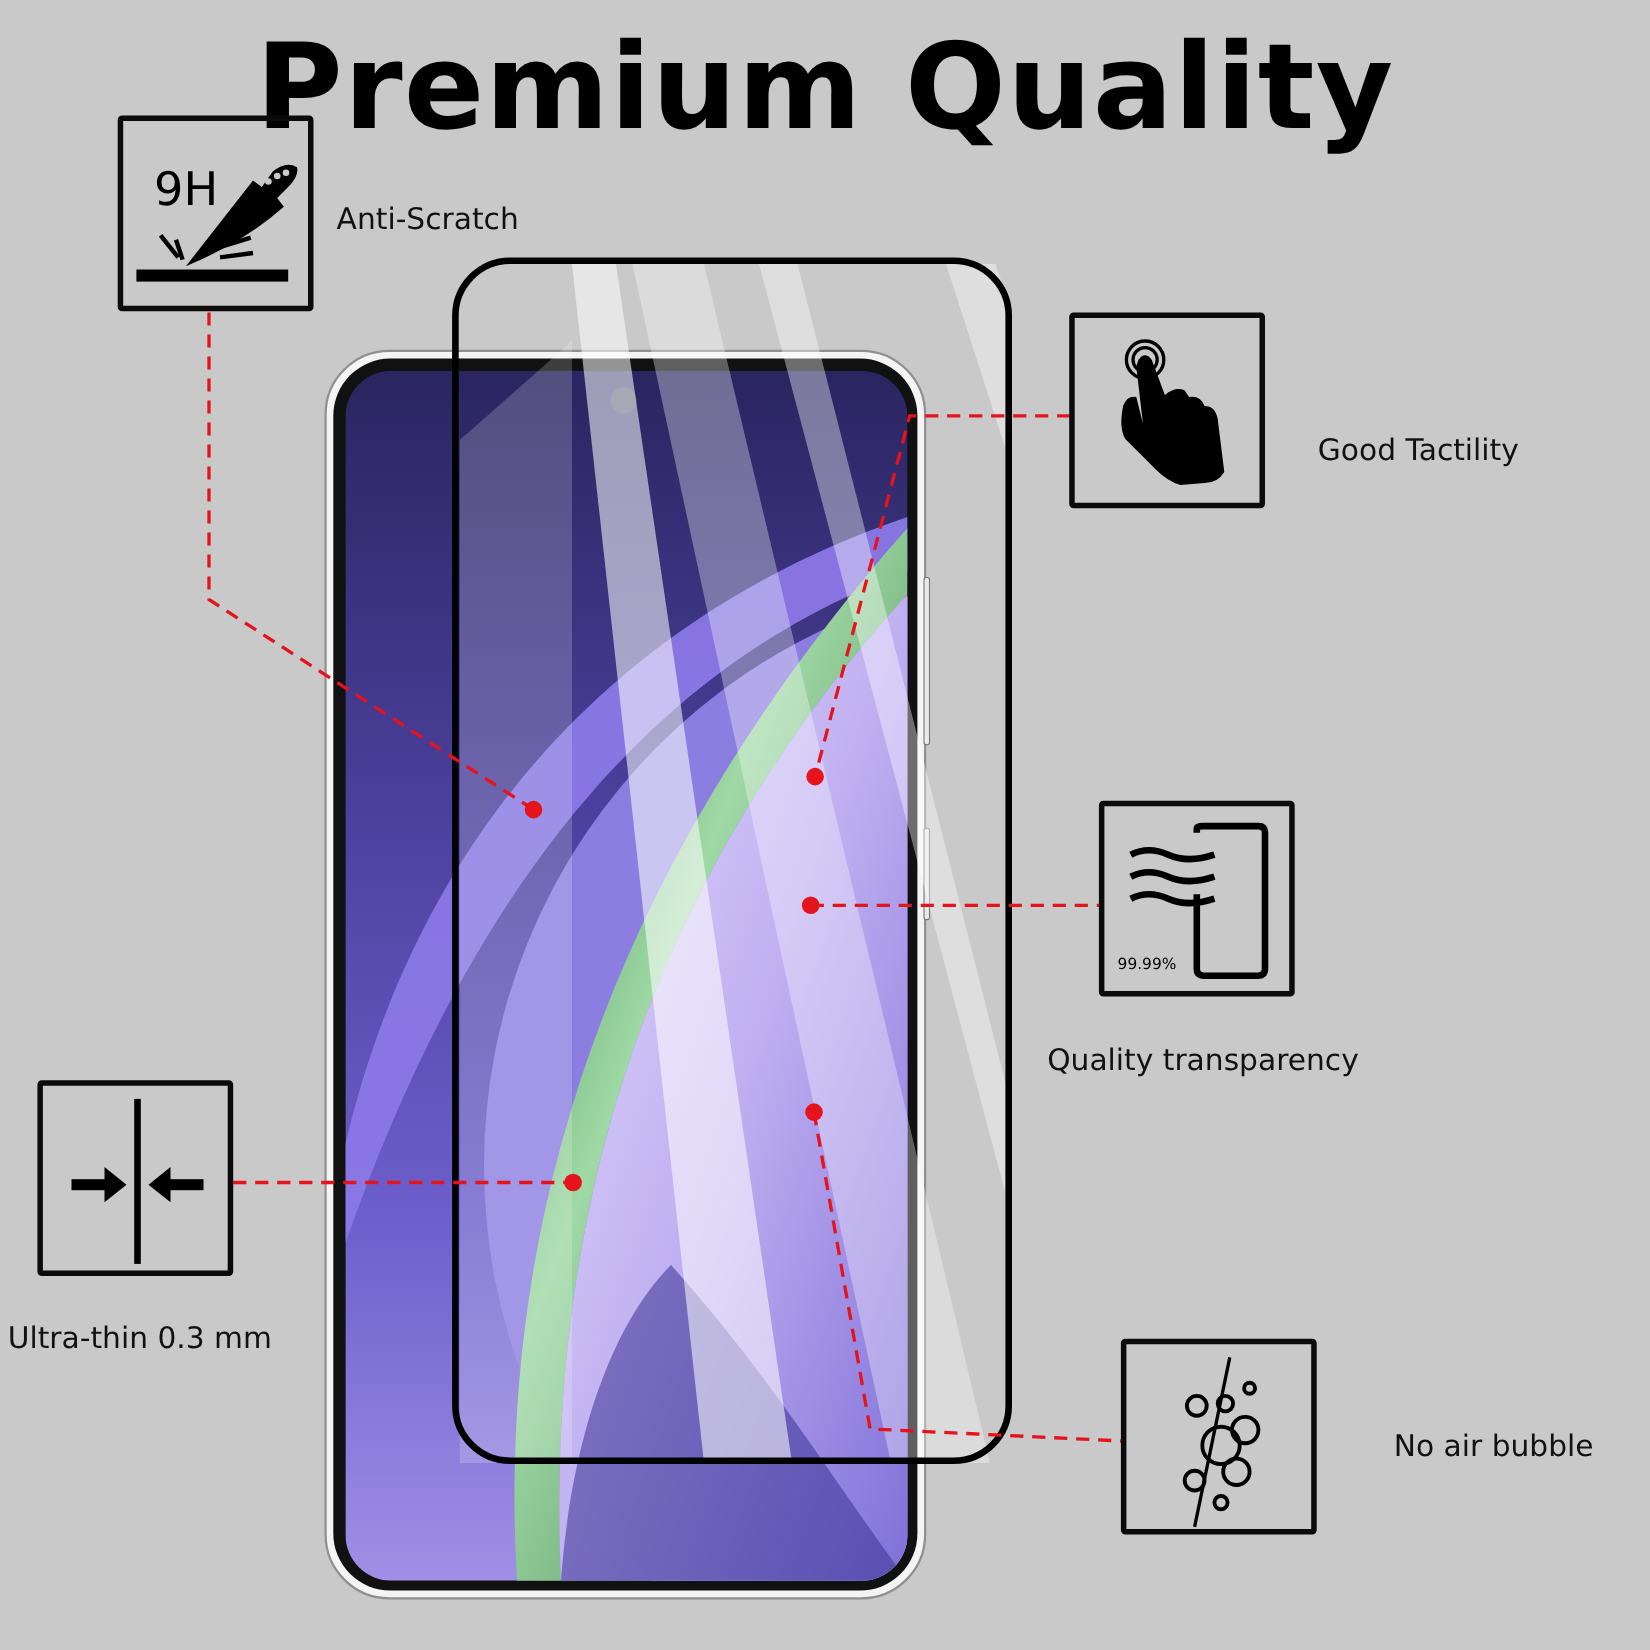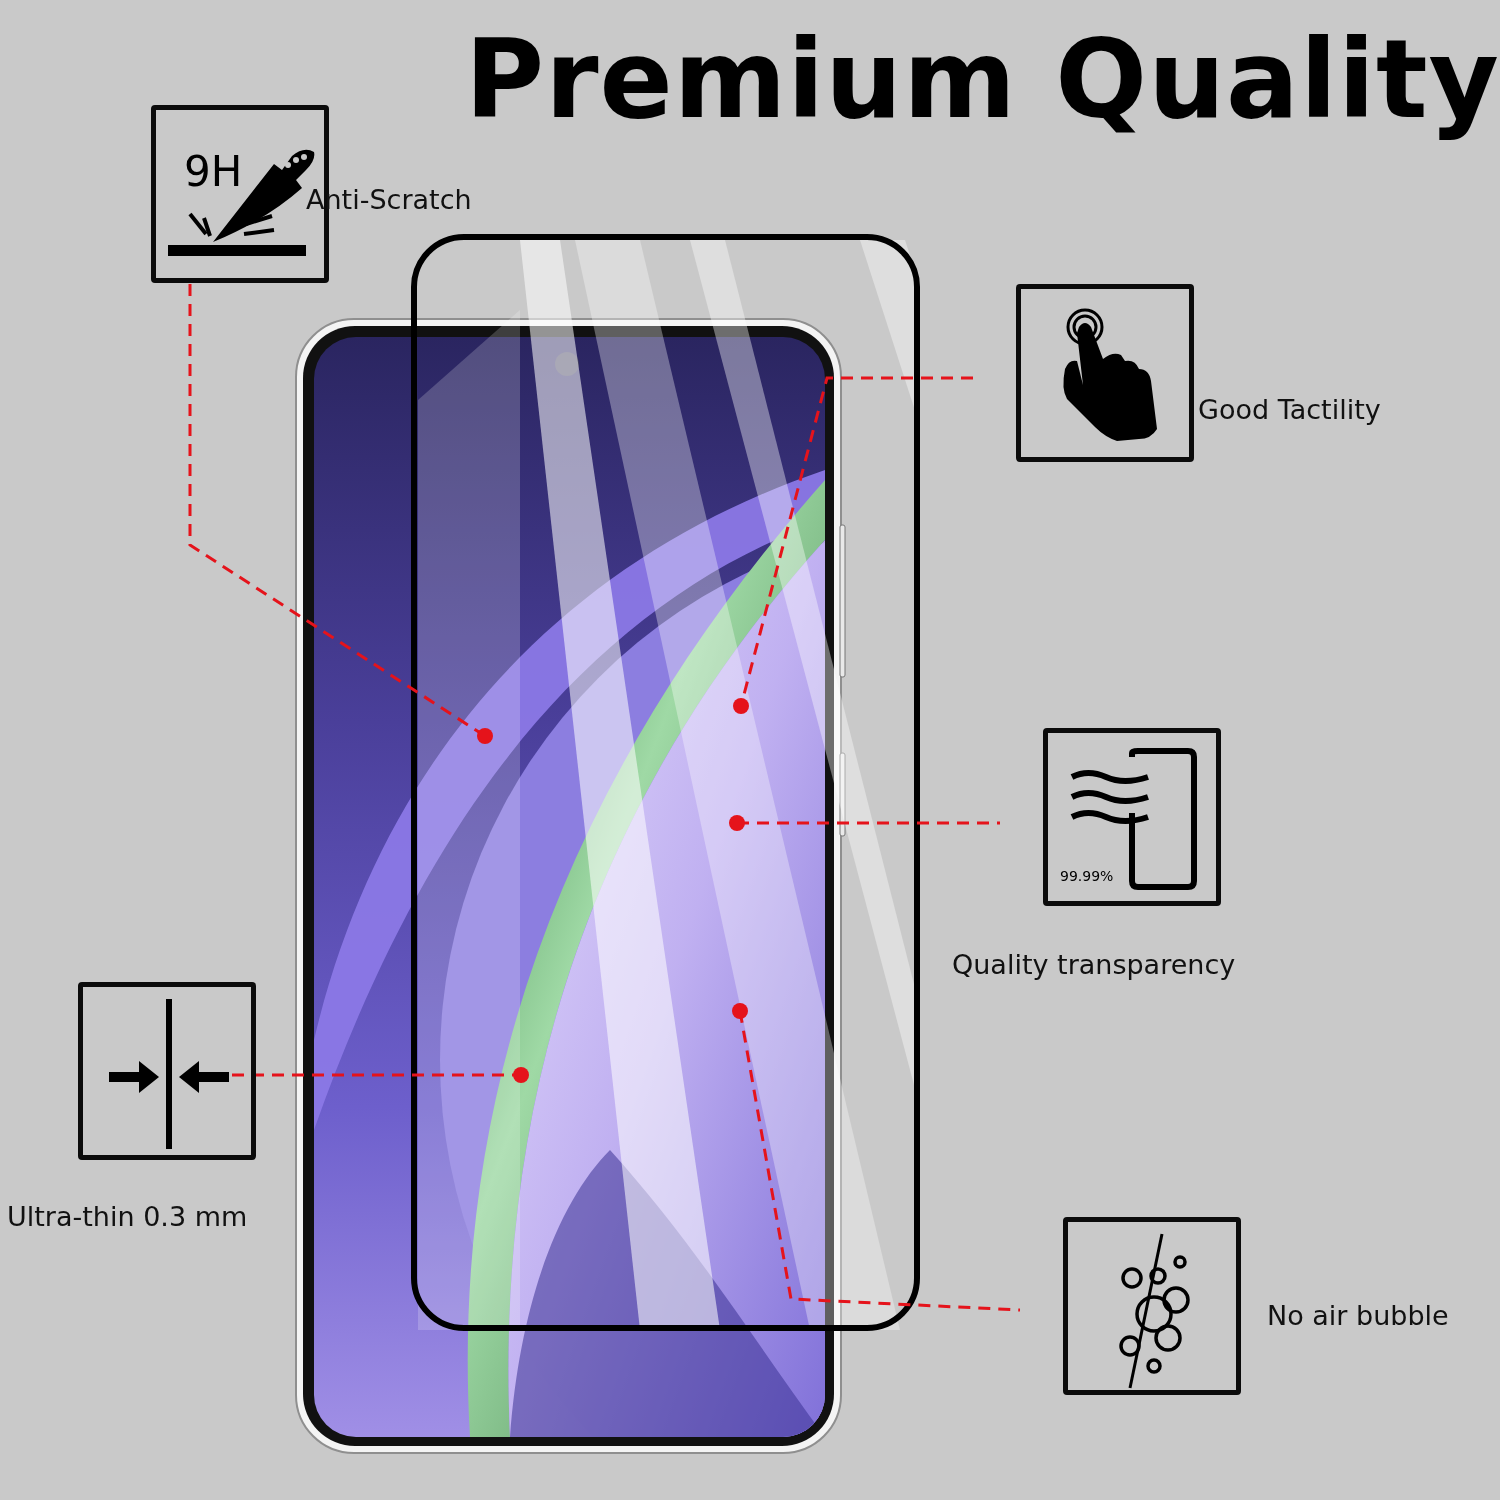--- a/index.html
+++ b/index.html
@@ -1,18 +1,18 @@
 <!DOCTYPE html>
 <html><head>
 <meta charset="utf-8">
 <style>
   html, body { margin:0; padding:0; }
   body { width:1500px; height:1500px; background:#c9c9c9; position:relative; overflow:hidden; font-family:"DejaVu Sans", "Liberation Sans", sans-serif; }
-  .title { position:absolute; left:0; width:1500px; top:20px; text-align:right; font-size:108px; font-weight:bold; color:#000; letter-spacing:1px; line-height:120px; }
-  .icon-box { position:absolute; width:168px; height:168px; border:5px solid #0b0b0b; border-radius:4px; box-sizing:content-box;margin-left:44px; }
+  .title { position:absolute; left:0; width:1500px; top:20px; text-align:center; font-size:108px; font-weight:bold; color:#000; letter-spacing:1px; line-height:120px; }
+  .icon-box { position:absolute; width:168px; height:168px; border:5px solid #0b0b0b; border-radius:4px; box-sizing:content-box; }
   .icon-box svg { position:absolute; left:0; top:0; width:168px; height:168px; }
   .label { position:absolute; font-size:27px; color:#111; white-space:nowrap; line-height:40px; }
   .layer { position:absolute; left:0; top:0; width:1500px; height:1500px; }
   .pct { font-family:"DejaVu Sans", sans-serif; }
 </style>
 </head>
 <body>
 
 <div class="title">Premium Quality</div>
 

